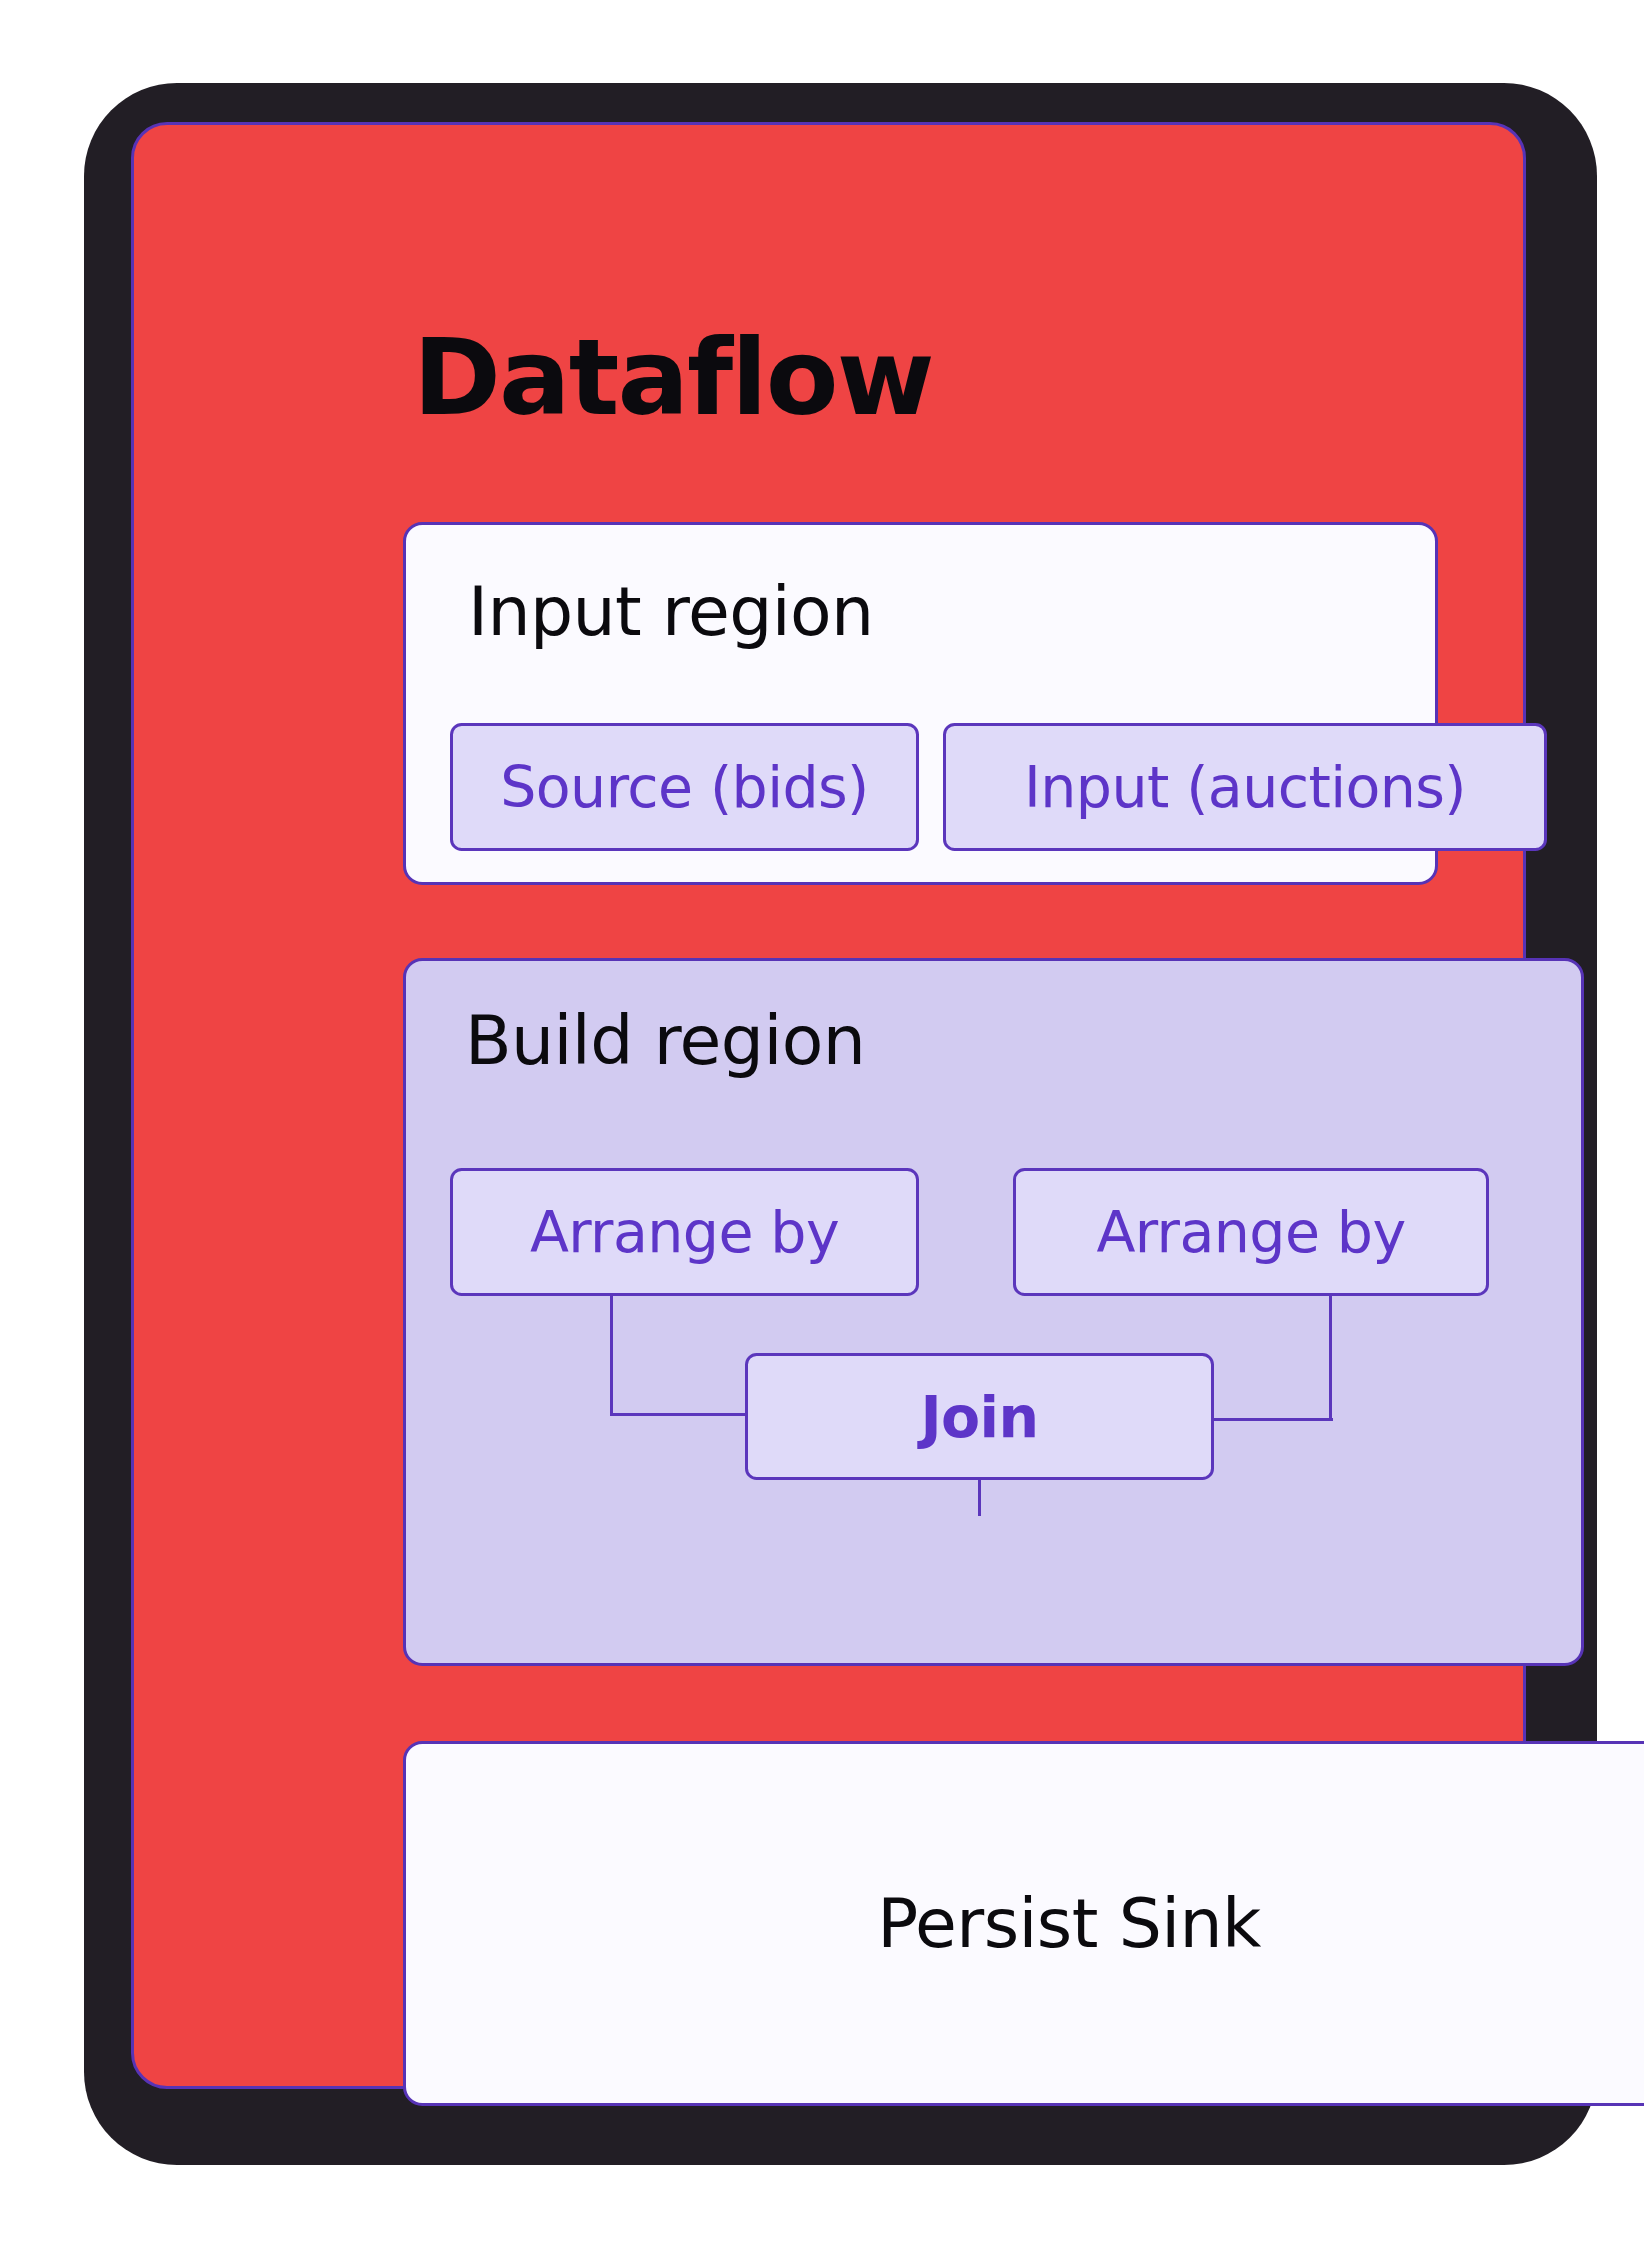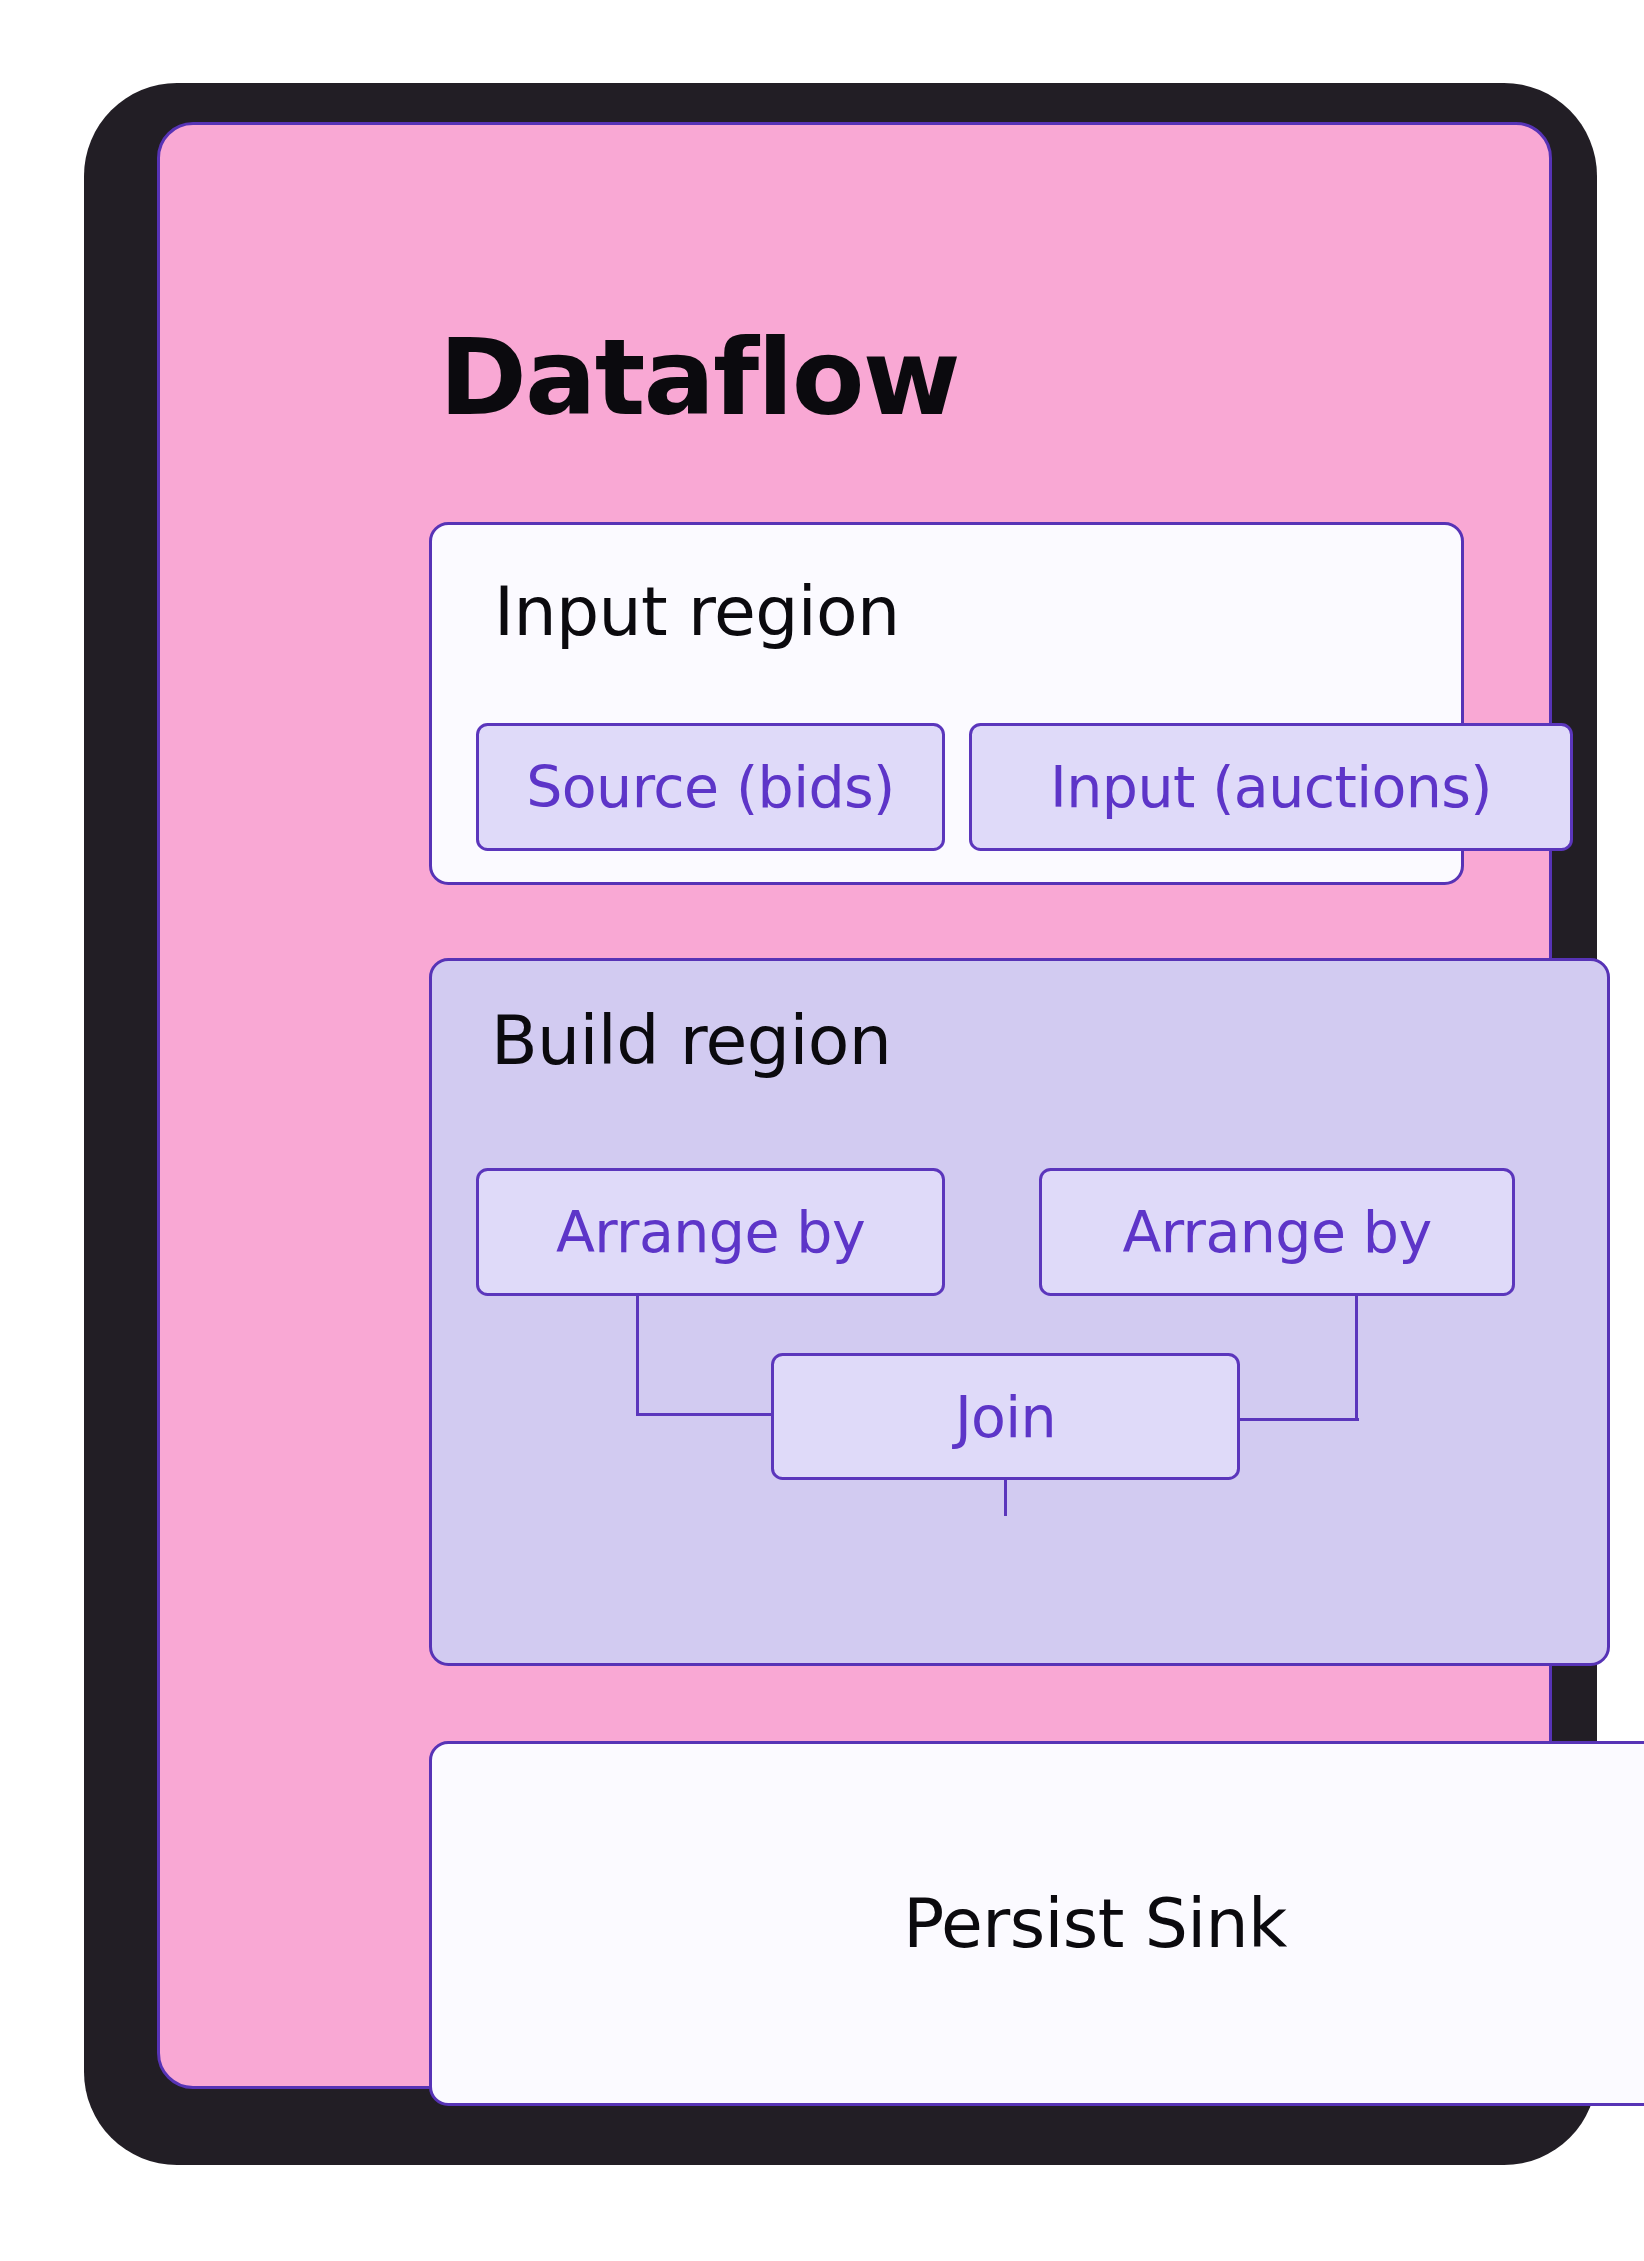--- a/index.html
+++ b/index.html
@@ -14,24 +14,24 @@
   
   .frame{
     position:absolute; left:84px; top:83px;
     width:1513px; height:2082px;
     background:#221E25;
     border-radius:93px;
   }
 
   
   .panel{
-    position:absolute; left:157px; top:122px;
+    position:absolute; left:131px; top:122px;
     width:1395px; height:1967px;
     box-sizing:border-box;
-    background:#f9a8d4;
+    background:#ef4444;
     border:3.9px solid #5733B6;
     border-radius:36px;
   }
 
   .diagram-title{
     position:absolute; left:279px; top:195px;
     font-size:106px; line-height:1.1;
     font-weight:600; letter-spacing:-1.9px;
     color:#0B0A0E;
   }
@@ -75,21 +75,21 @@
     color:#5D35C8;
   }
 
   
   .node-bids{     left:44px;  top:198px; width:469px; height:128px; }
   .node-auctions{ left:537px; top:198px; width:604px; height:128px; }
 
   
   .node-arrange-left{  left:44px;  top:207px; width:469px; height:128px; }
   .node-arrange-right{ left:607px; top:207px; width:476px; height:128px; }
-  .node-join{   left:339px; top:392px; width:469px; height:127px; }
+  .node-join{   left:339px; top:392px; width:469px; height:127px;font-weight:bold; }
   .node-reduce{ left:339px; top:553px; width:469px; height:128px; }
 
   
   .conn{ position:absolute; background:#5B36BC; }
   .conn-left-vert{  left:204px;  top:332px; width:3.2px;   height:120px; }
   .conn-left-horiz{ left:204px;  top:452px; width:139px; height:3.2px;   }
   .conn-right-vert{ left:923px; top:332px; width:3.2px;   height:128px; }
   .conn-right-horiz{left:805px; top:457px; width:122px; height:3.2px;   }
   .conn-join-reduce{left:572px;  top:518px; width:3.2px;   height:37px;  }
 </style>

